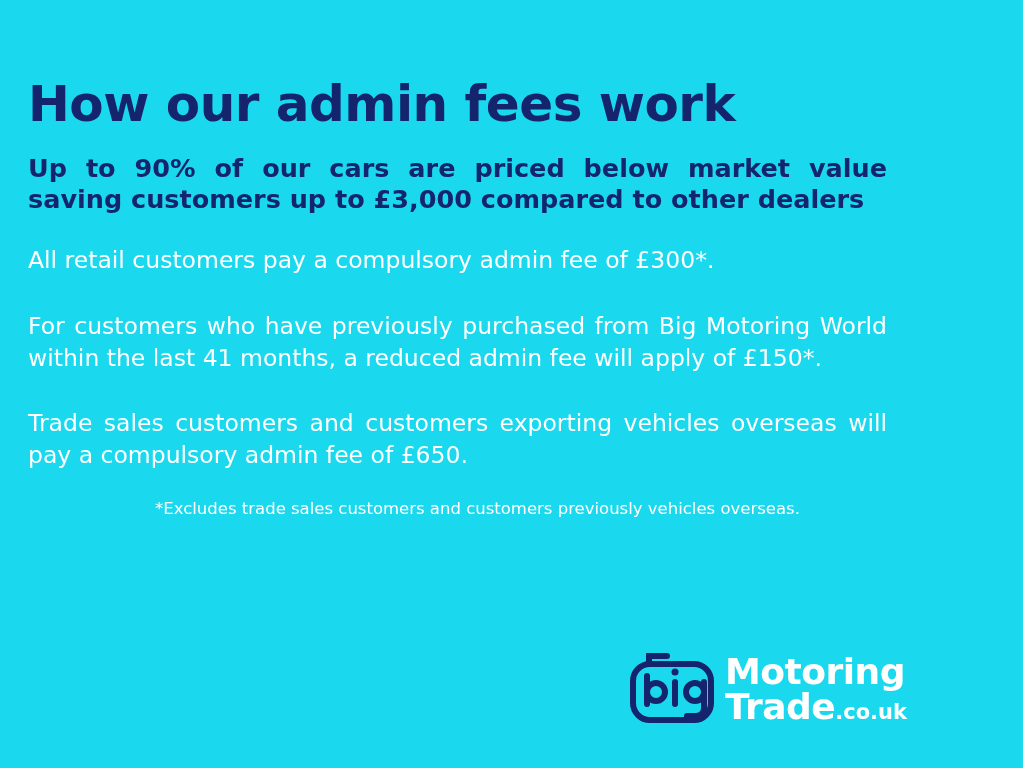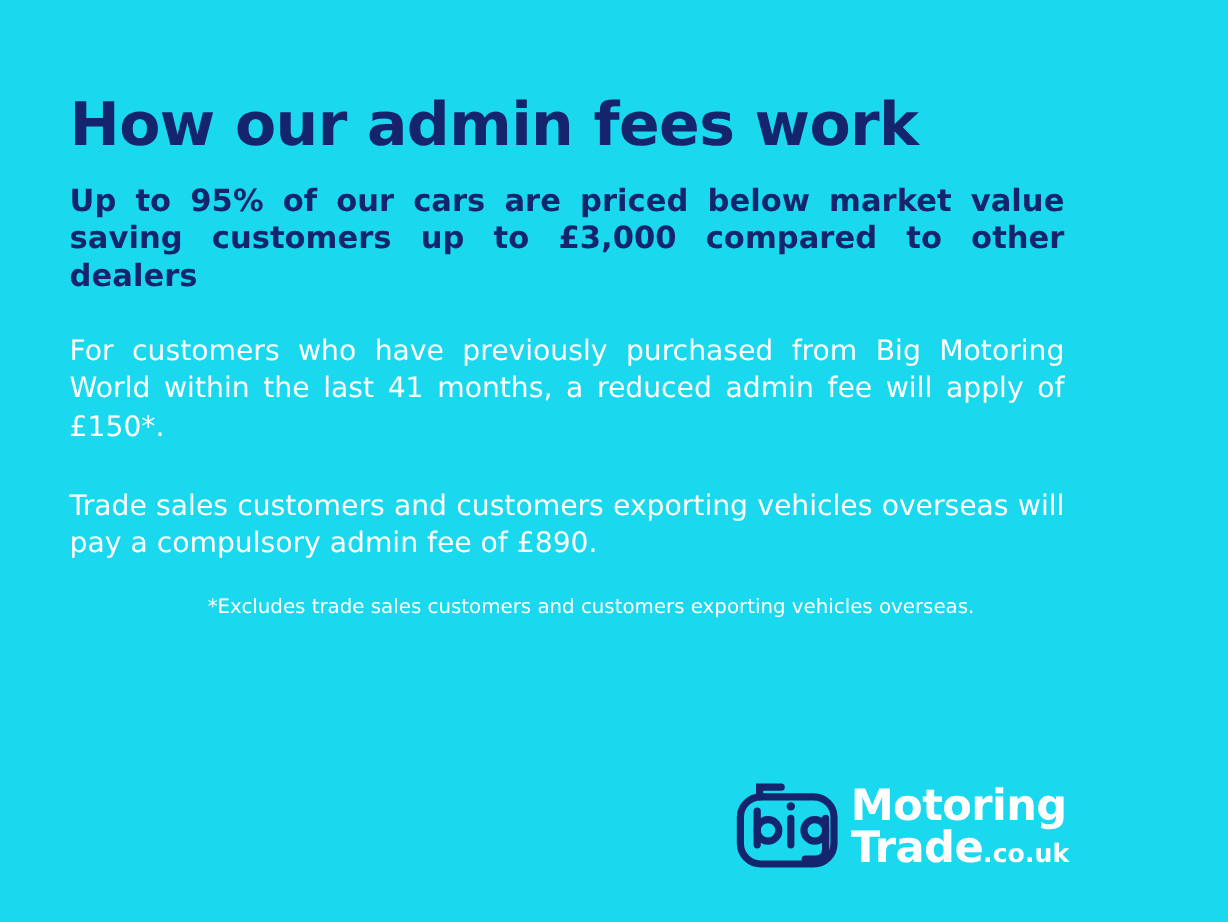--- a/index.html
+++ b/index.html
@@ -11,21 +11,21 @@
     height: 768px;
     background: #1ad9ee;
     font-family: "DejaVu Sans", sans-serif;
     overflow: hidden;
   }
   .page {
     position: relative;
     width: 943px;
     height: 768px;
     box-sizing: border-box;
-    padding: 78px 56px 0 58px;
+    padding: 78px 56px 0 28px;
   }
   .title {
     color: #14256e;
     font-family: "DejaVu Sans", sans-serif;
     font-weight: bold;
     font-size: 50px;
     letter-spacing: -0.5px;
     line-height: 1.05;
     margin: 0 0 22px 0;
   }
@@ -52,21 +52,21 @@
   .footnote {
     color: #ffffff;
     font-size: 16.5px;
     line-height: 1.3;
     text-align: center;
     margin: 26px 0 0 0;
     padding-left: 40px;
   }
   .logo {
     position: absolute;
-    right: 52px;
+    right: 36px;
     bottom: 42px;
     display: flex;
     align-items: center;
     gap: 10px;
   }
   .logo-mark {
     width: 86px;
     height: 74px;
     flex: none;
   }
@@ -87,28 +87,29 @@
     margin-top: 28px;
   }
 </style>
 </head>
 <body>
 
 <div class="page">
 
   <h1 class="title">How our admin fees work</h1>
 
-  <p class="lead">Up to 95% of our cars are priced below market value saving customers up to £3,000 compared to other dealers</p>
+  <p class="lead">Up to 90% of our cars are priced below market value saving customers up to £3,000 compared to other dealers</p>
 
+  <p class="body-block">All retail customers pay a compulsory admin fee of £300*.</p>
 
   <p class="body-block">For customers who have previously purchased from Big Motoring World within the last 41 months, a reduced admin fee will apply of £150*.</p>
 
-  <p class="body-block last">Trade sales customers and customers exporting vehicles overseas will pay a compulsory admin fee of £890.</p>
+  <p class="body-block last">Trade sales customers and customers exporting vehicles overseas will pay a compulsory admin fee of £650.</p>
 
-  <p class="footnote">*Excludes trade sales customers and customers exporting vehicles overseas.</p>
+  <p class="footnote">*Excludes trade sales customers and customers previously vehicles overseas.</p>
 
   <div class="logo">
     <svg class="logo-mark" viewBox="0 0 86 74" aria-hidden="true">
       <rect x="4" y="12" width="78" height="56" rx="17" ry="17" fill="none" stroke="#14256e" stroke-width="6"></rect>
       <path d="M20 12 L20 4 L38 4" fill="none" stroke="#14256e" stroke-width="6" stroke-linecap="round"></path>
       <circle cx="27" cy="40" r="9" fill="none" stroke="#14256e" stroke-width="6"></circle>
       <path d="M18 24 L18 52" fill="none" stroke="#14256e" stroke-width="6" stroke-linecap="round"></path>
       <path d="M46 30 L46 52" fill="none" stroke="#14256e" stroke-width="6" stroke-linecap="round"></path>
       <circle cx="46" cy="20" r="3.5" fill="#14256e"></circle>
       <circle cx="66" cy="40" r="9" fill="none" stroke="#14256e" stroke-width="6"></circle>

